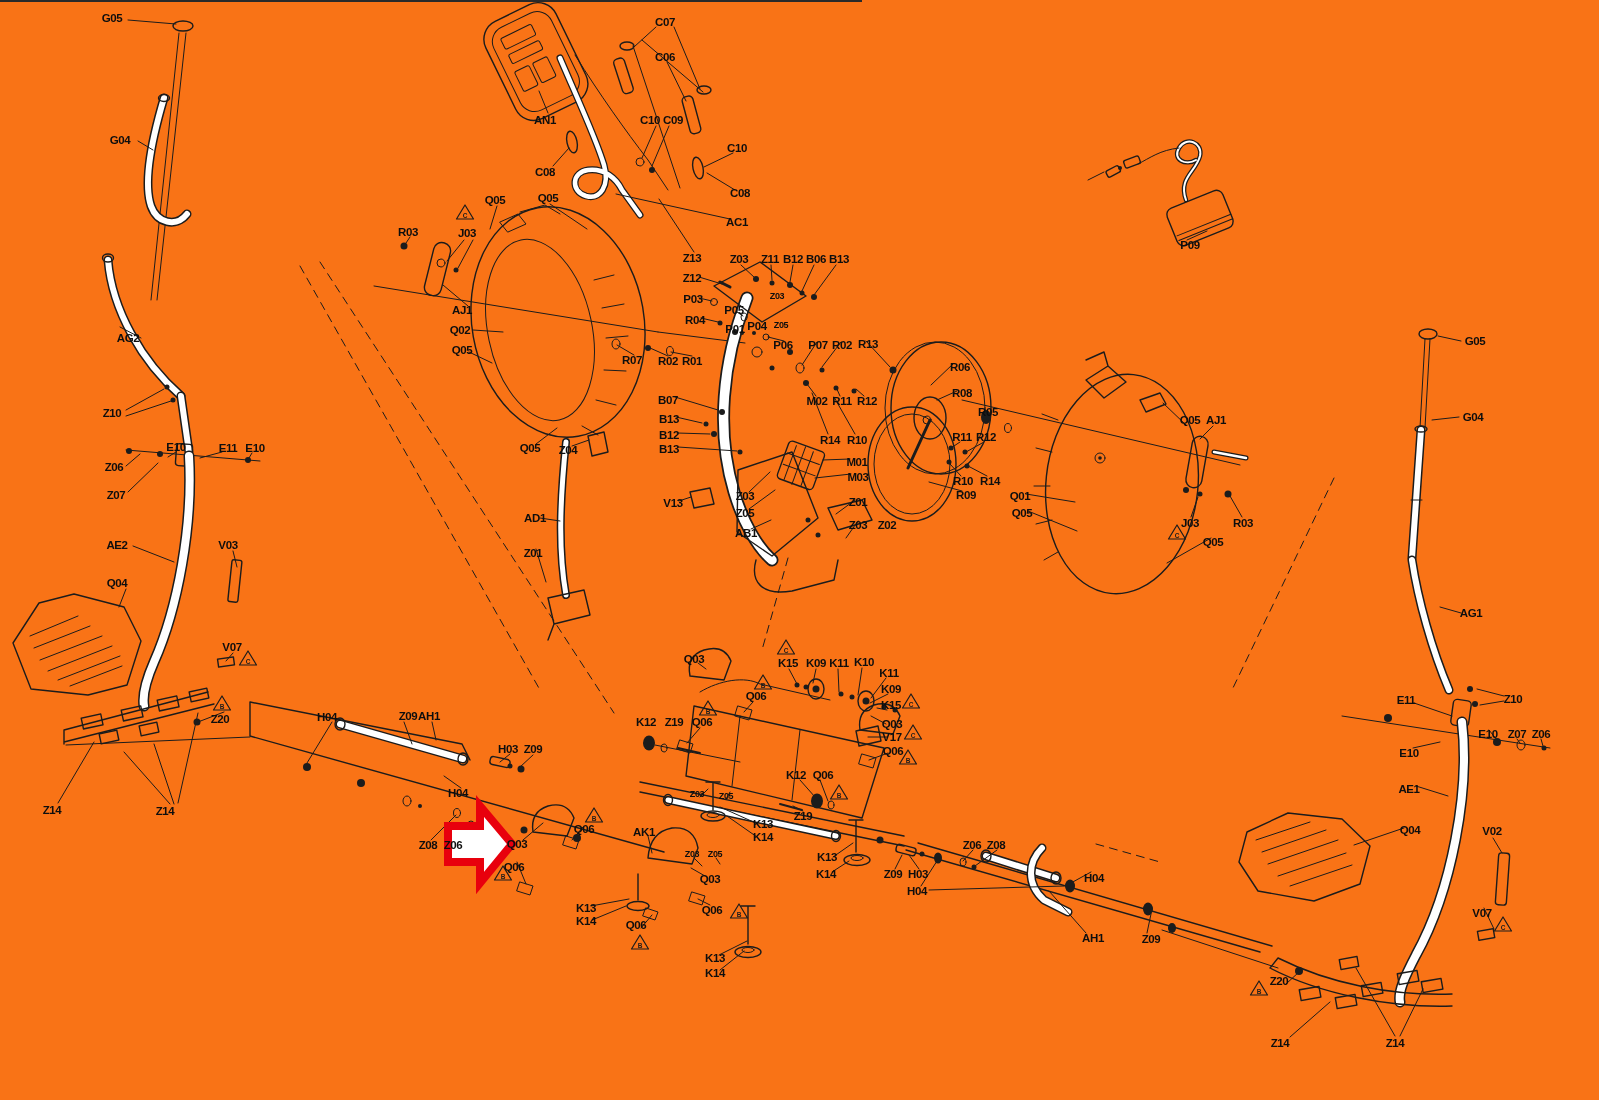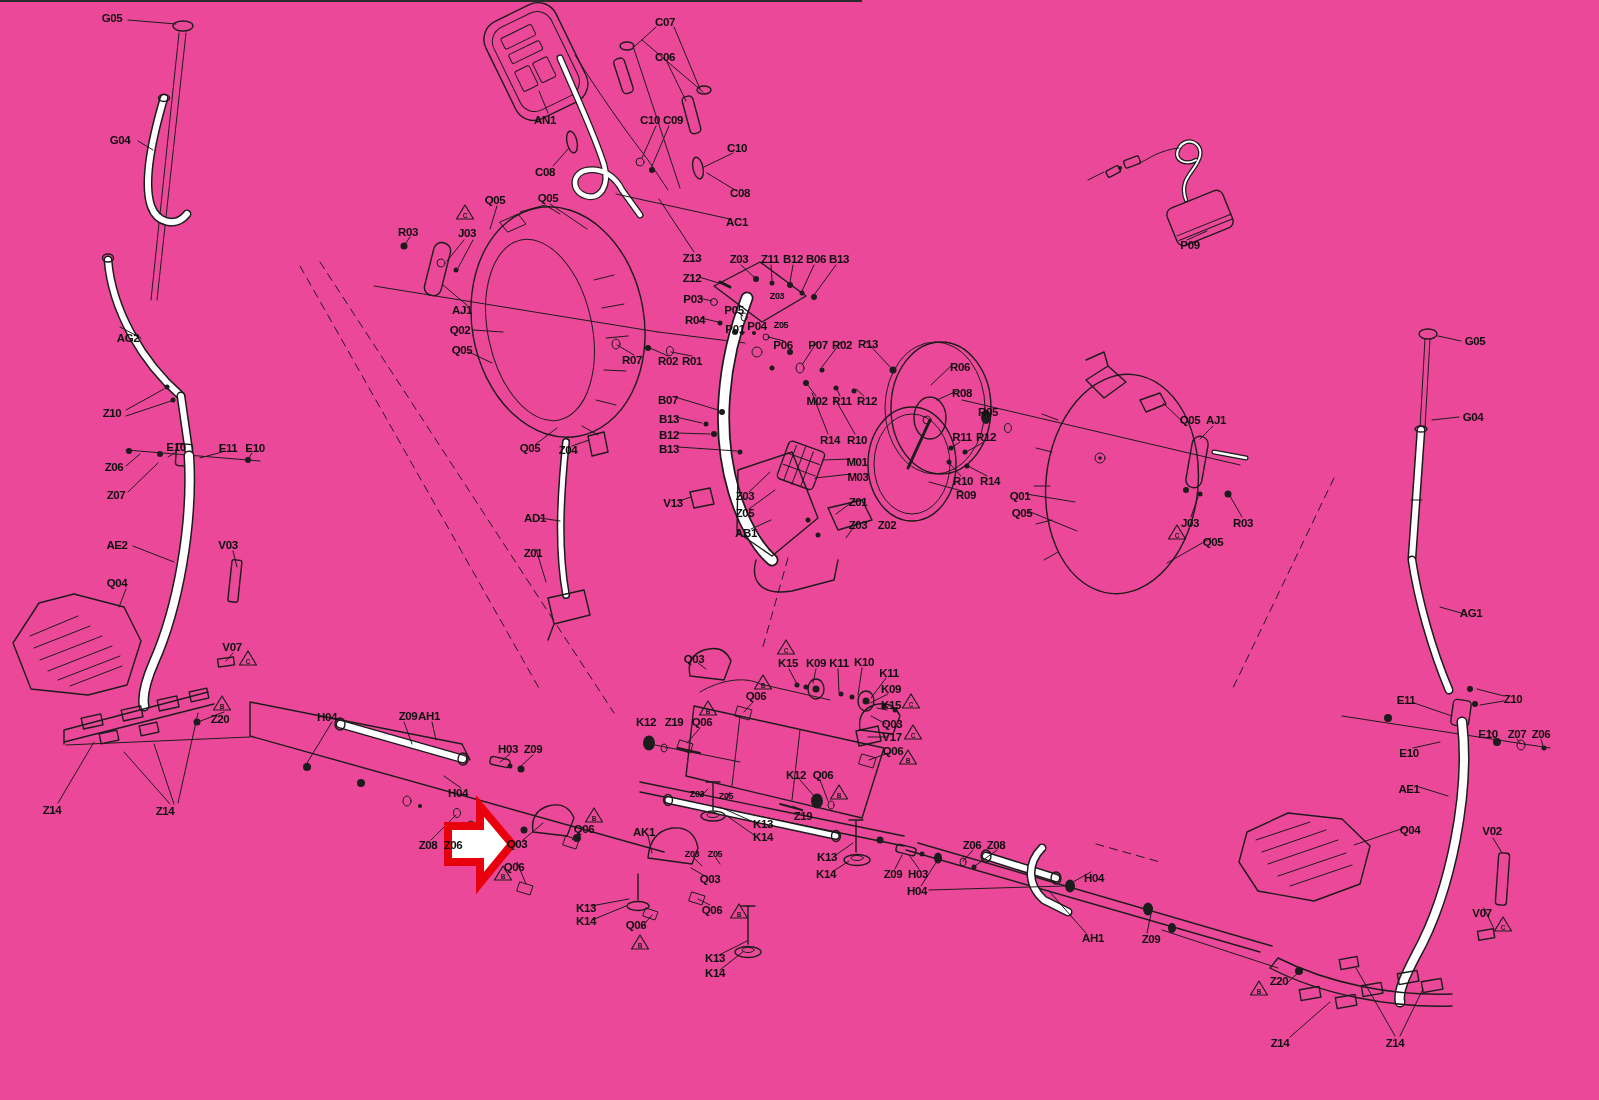--- a/index.html
+++ b/index.html
@@ -1,16 +1,16 @@
 <!DOCTYPE html>
 <html><head>
 <meta charset="utf-8">
 <style>
   html,body{margin:0;padding:0;background:#fff;}
-  #stage{position:relative;width:1599px;height:1100px;background:#ec4899;overflow:hidden;
+  #stage{position:relative;width:1599px;height:1100px;background:#f97316;overflow:hidden;
          font-family:"Liberation Sans",sans-serif;}
   svg{position:absolute;left:0;top:0;}
   .ln{fill:none;stroke:#1c1c1c;stroke-width:1.4;stroke-linecap:round;stroke-linejoin:round;}
   .th{stroke-width:1;}
   .tb{fill:none;stroke:#1c1c1c;stroke-linecap:round;stroke-linejoin:round;}
   .tw{stroke:#ffffff;}
   .fl{fill:#1c1c1c;stroke:none;}
   .dash{stroke-dasharray:8 6;}
   .lbl{font-family:"Liberation Sans",sans-serif;font-weight:bold;font-size:11.5px;fill:#0e0e0e;
        text-anchor:middle;letter-spacing:-0.4px;}

